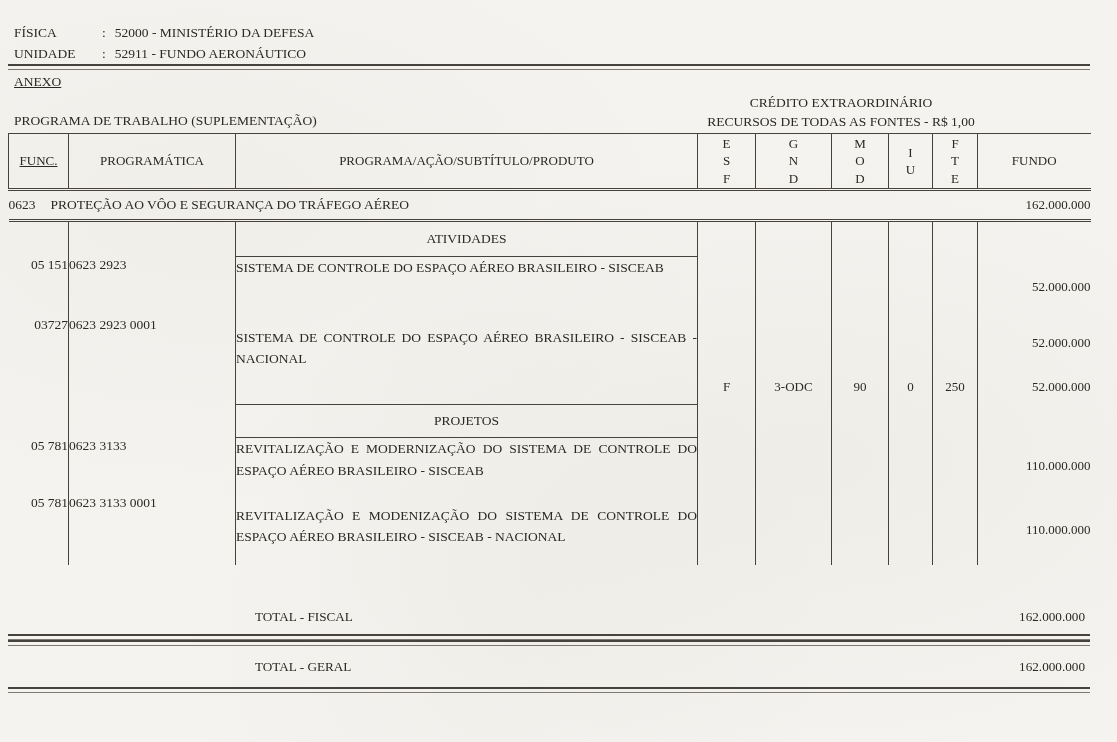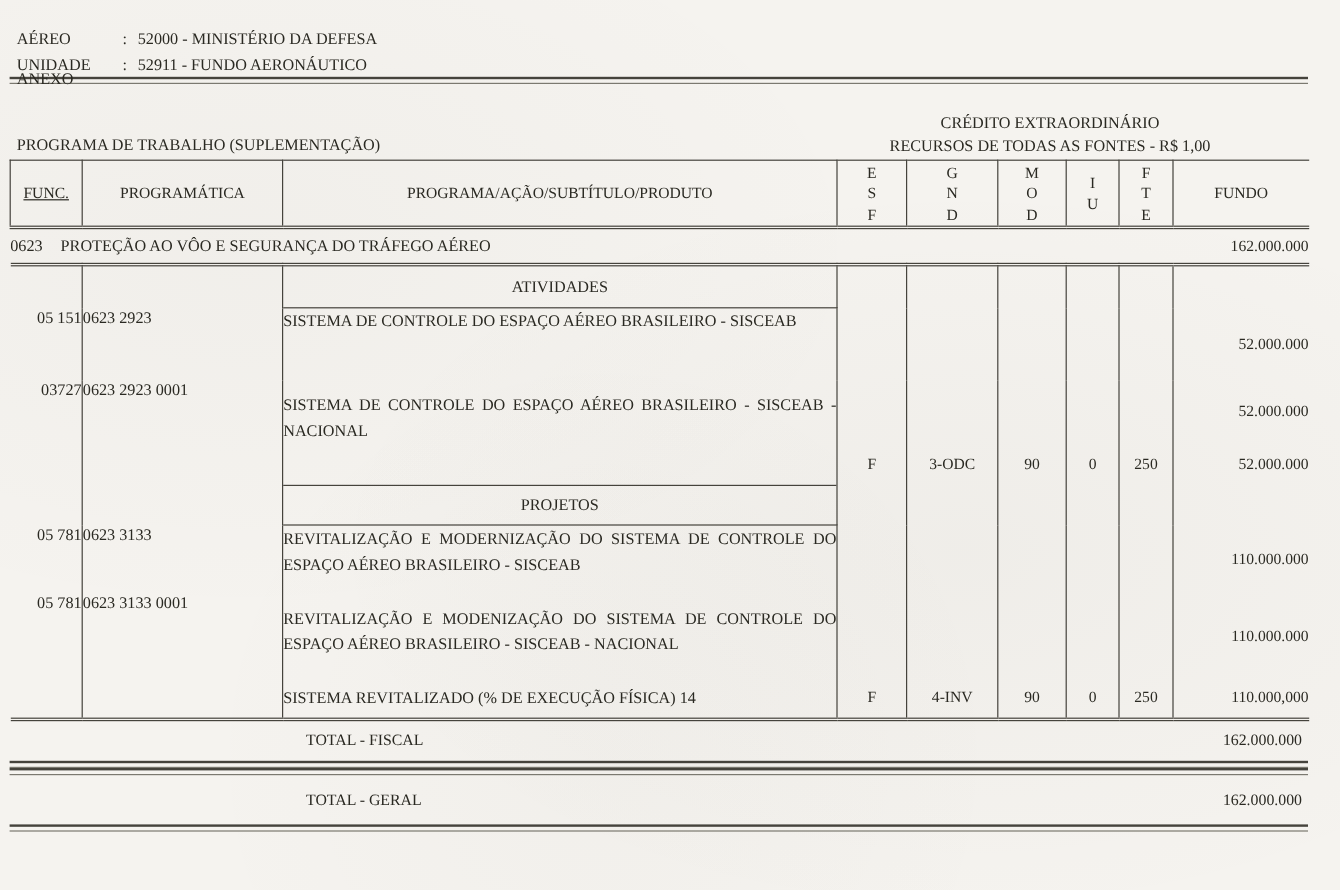--- a/index.html
+++ b/index.html
@@ -23,22 +23,22 @@
     font-size:13.5px;
   }
   
   .hdr-line{position:absolute;left:14px;white-space:nowrap;}
   .hdr-line.orgao{top:25px;}
   .hdr-line.unidade{top:46px;}
   .hlabel{display:inline-block;width:88px;}
   .hvalue{margin-left:9px;}
   .dblrule{height:3px;border-top:2px solid var(--line);border-bottom:1px solid var(--line-soft);}
   .top-rule{position:absolute;left:8px;top:64px;width:1082px;}
-  .anexo{position:absolute;left:14px;top:58px;}
-  .credit{position:absolute;left:680px;top:93px;width:390px;text-align:center;line-height:19px;}
+  .anexo{position:absolute;left:14px;top:74px;text-decoration:underline;}
+  .credit{position:absolute;left:646px;top:93px;width:390px;text-align:center;line-height:19px;}
   .doctitle{position:absolute;left:14px;top:113px;}
   
   table.worktable{
     position:absolute;left:8px;top:133px;width:1082px;
     border-collapse:collapse;table-layout:fixed;
     font-size:13.5px;color:var(--ink);
   }
   .worktable td{padding:0;overflow:hidden;}
   .vr{border-right:1px solid var(--line);}
   .bl{border-left:1px solid var(--line);text-decoration:underline;}
@@ -73,21 +73,21 @@
   .total-row{display:flex;justify-content:space-between;align-items:center;
     padding-left:247px;padding-right:5px;font-size:13.2px;}
   .tr1{height:34px;} .tr2{height:41px;} .tr3{height:41px;}
 </style>
 </head>
 <body>
 
 <div class="page">
 
   <div class="hdr-line orgao">
-    <span class="hlabel">AÉREO</span><span>:</span><span class="hvalue">52000 - MINISTÉRIO DA DEFESA</span>
+    <span class="hlabel">FÍSICA</span><span>:</span><span class="hvalue">52000 - MINISTÉRIO DA DEFESA</span>
   </div>
   <div class="hdr-line unidade">
     <span class="hlabel">UNIDADE</span><span>:</span><span class="hvalue">52911 - FUNDO AERONÁUTICO</span>
   </div>
   <div class="dblrule top-rule"></div>
   <div class="anexo">ANEXO</div>
   <div class="credit">
     <div>CRÉDITO EXTRAORDINÁRIO</div>
     <div>RECURSOS DE TODAS AS FONTES - R$ 1,00</div>
   </div>
@@ -211,31 +211,20 @@
         <td class="vr prog-val">0623 3133 0001</td>
         <td class="vr desc" style="padding-top:10px">REVITALIZAÇÃO E MODENIZAÇÃO DO SISTEMA DE CONTROLE DO ESPAÇO AÉREO BRASILEIRO - SISCEAB - NACIONAL</td>
         <td class="vr"></td>
         <td class="vr"></td>
         <td class="vr"></td>
         <td class="vr"></td>
         <td class="vr"></td>
         <td class="valor">110.000.000</td>
       </tr>
 
-      <tr class="rh35 lastrow">
-        <td class="vr"></td>
-        <td class="vr"></td>
-        <td class="vr desc mid">SISTEMA REVITALIZADO (% DE EXECUÇÃO FÍSICA) 14</td>
-        <td class="vr code-val">F</td>
-        <td class="vr code-val">4-INV</td>
-        <td class="vr code-val">90</td>
-        <td class="vr code-val">0</td>
-        <td class="vr code-val">250</td>
-        <td class="valor">110.000,000</td>
-      </tr>
     </tbody>
   </table>
 
   <div class="totals">
     <div class="total-row tr1">
       <span>TOTAL - FISCAL</span>
       <span>162.000.000</span>
     </div>
     <div class="dblrule"></div>
     <div class="dblrule"></div>

